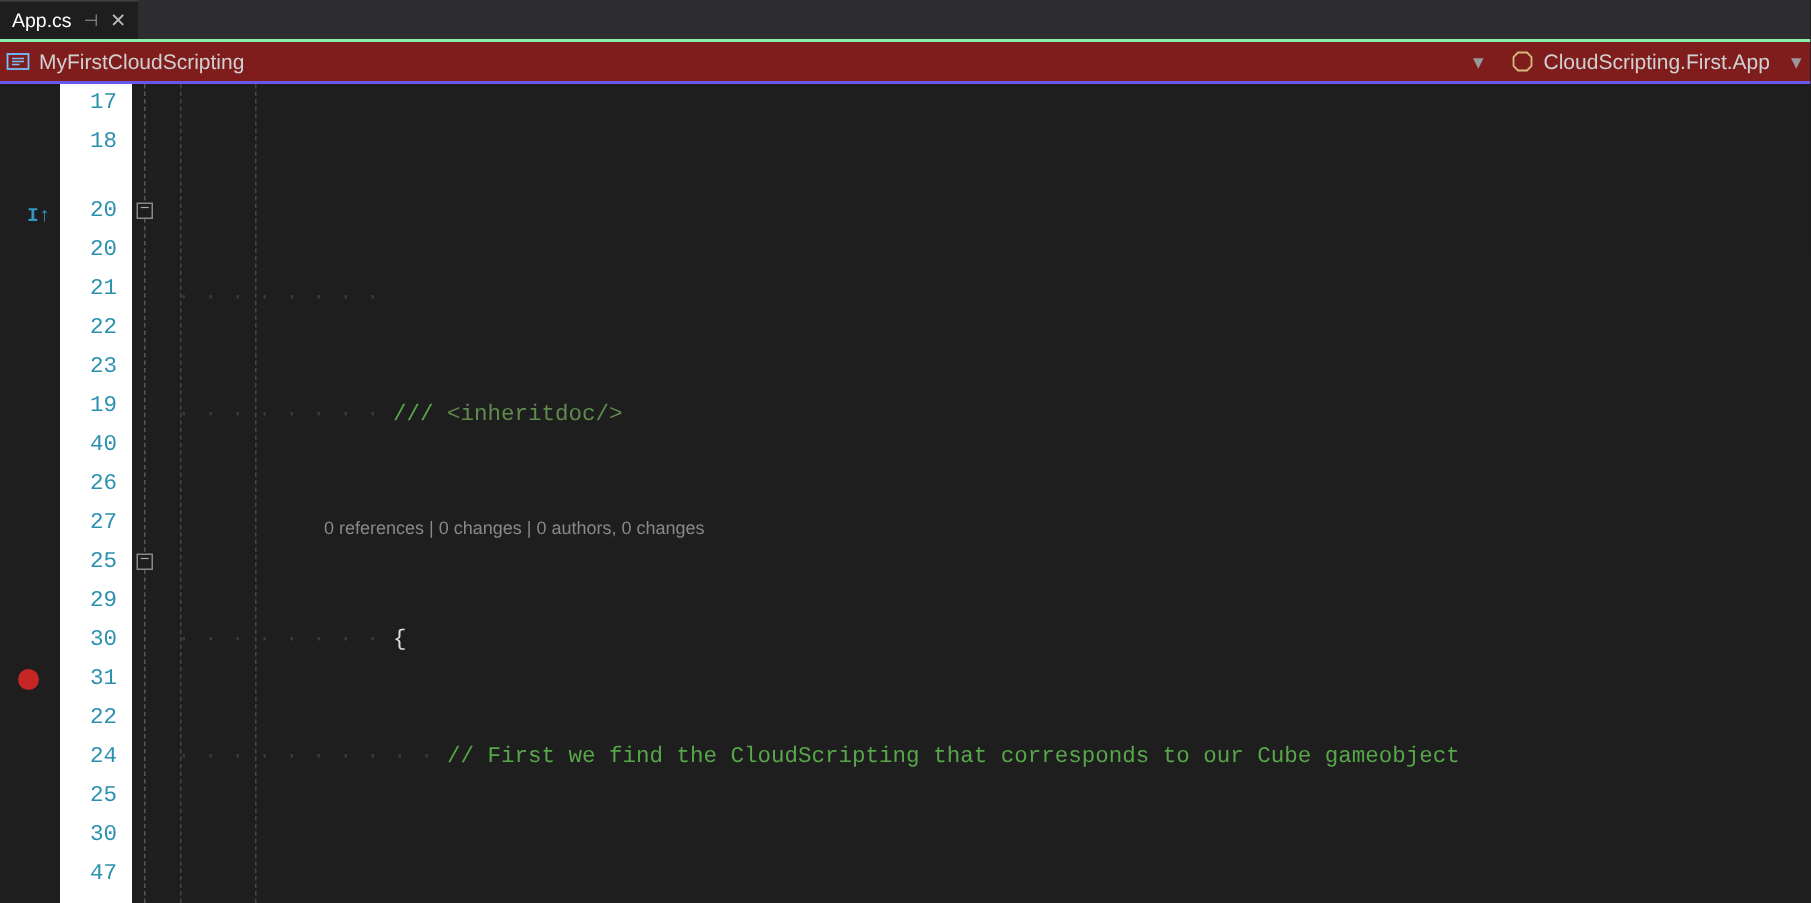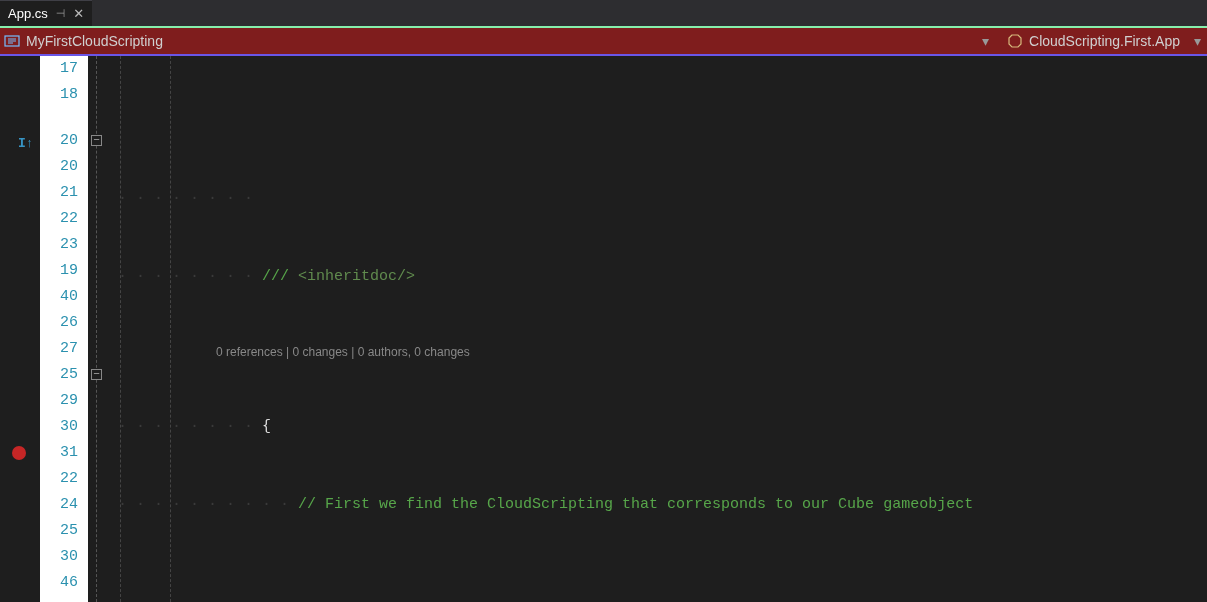--- a/index.html
+++ b/index.html
@@ -188,21 +188,21 @@
     <div>26</div>
     <div>27</div>
     <div>25</div>
     <div>29</div>
     <div>30</div>
     <div>31</div>
     <div>22</div>
     <div>24</div>
     <div>25</div>
     <div>30</div>
-    <div>46</div>
+    <div>47</div>
   </div>
 
   <div class="fold-col">
     <div class="fold-line"></div>
     <div class="fold-box" style="top:79px;">−</div>
     <div class="fold-box" style="top:313px;">−</div>
   </div>
 
   <div class="code-col">
     <div class="guide1"></div>

